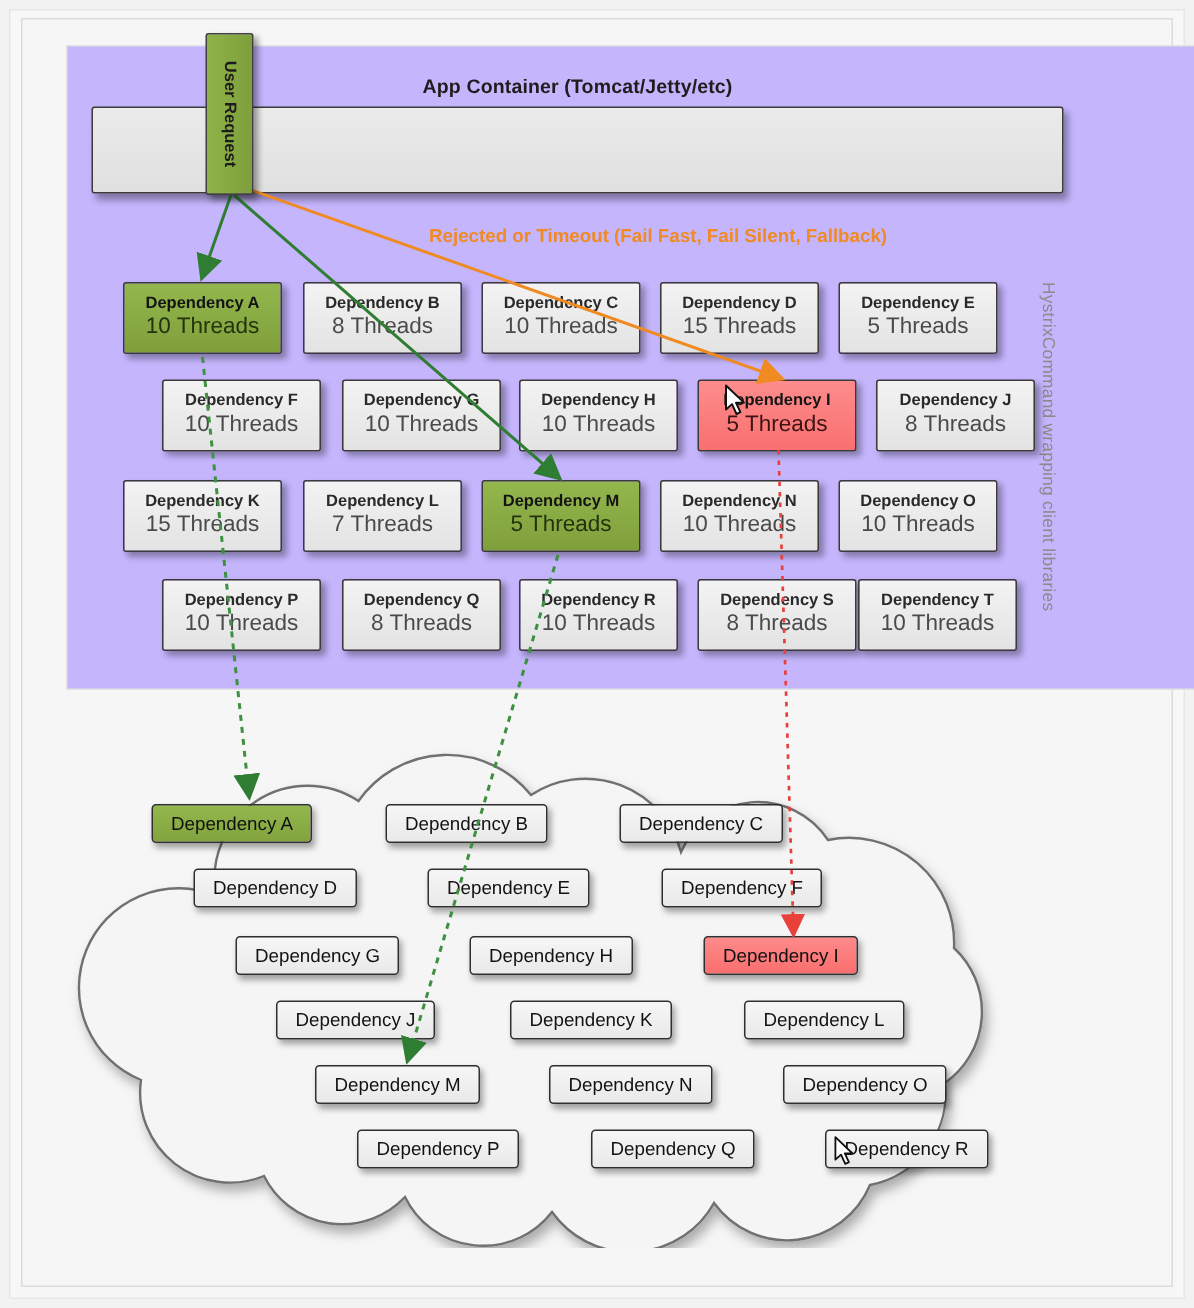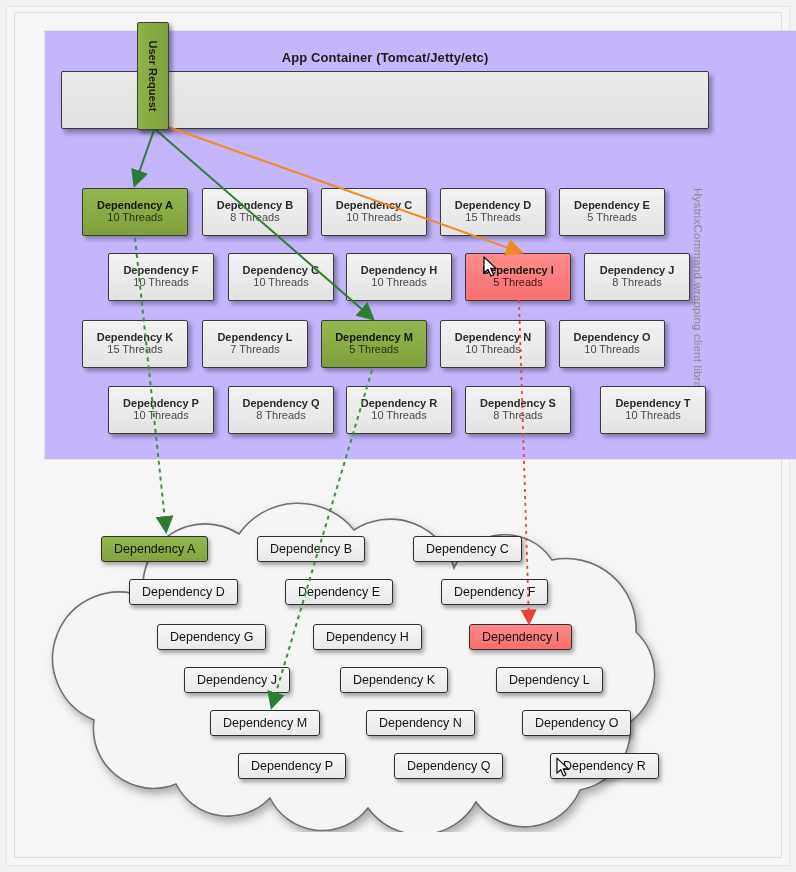--- a/index.html
+++ b/index.html
@@ -112,21 +112,21 @@
     justify-content: center;
     z-index: 20;
   }
   .dep .nm {
     font-size: 11px;
     font-weight: 700;
     color: #2a2a2a;
     line-height: 1.15;
   }
   .dep .th {
-    font-size: 11px;
+    font-size: 15px;
     color: #4a4a4a;
     line-height: 1.25;
   }
   .dep.green {
     background: linear-gradient(#93b74d,#7f9f3b);
   }
   .dep.green .nm { color: #141414; }
   .dep.green .th { color: #24330c; }
   .dep.red {
     background: linear-gradient(#fd8c8c,#f97070);
@@ -238,20 +238,21 @@
 
     <line x1="372" y1="370" x2="272" y2="706" stroke="#3d9140" stroke-width="2" stroke-dasharray="4,4" marker-end="url(#gArrow)"></line>
 
     <line x1="519" y1="300" x2="529" y2="622" stroke="#e8413c" stroke-width="1.8" stroke-dasharray="3,4" marker-end="url(#rArrow)"></line>
   </svg>
 
   <div class="user-request">
     <span>User Request</span>
   </div>
 
+  <div class="rejected-label">Rejected or Timeout (Fail Fast, Fail Silent, Fallback)</div>
 
   <div id="threadpools">
       <div class="dep green" style="left: 82px; top: 188px;">
         <div class="nm">Dependency A</div>
         <div class="th">10 Threads</div>
       </div>
       <div class="dep" style="left: 202px; top: 188px;">
         <div class="nm">Dependency B</div>
         <div class="th">8 Threads</div>
       </div>
@@ -316,21 +317,21 @@
         <div class="th">8 Threads</div>
       </div>
       <div class="dep" style="left: 346px; top: 386px;">
         <div class="nm">Dependency R</div>
         <div class="th">10 Threads</div>
       </div>
       <div class="dep" style="left: 465px; top: 386px;">
         <div class="nm">Dependency S</div>
         <div class="th">8 Threads</div>
       </div>
-      <div class="dep" style="left: 600px; top: 386px;">
+      <div class="dep" style="left: 572px; top: 386px;">
         <div class="nm">Dependency T</div>
         <div class="th">10 Threads</div>
       </div>
     </div>
 
   <div id="cloudservices">
       <div class="svc green" style="left: 101px; top: 536px;">Dependency A</div>
       <div class="svc" style="left: 257px; top: 536px;">Dependency B</div>
       <div class="svc" style="left: 413px; top: 536px;">Dependency C</div>
       <div class="svc" style="left: 129px; top: 579px;">Dependency D</div>

